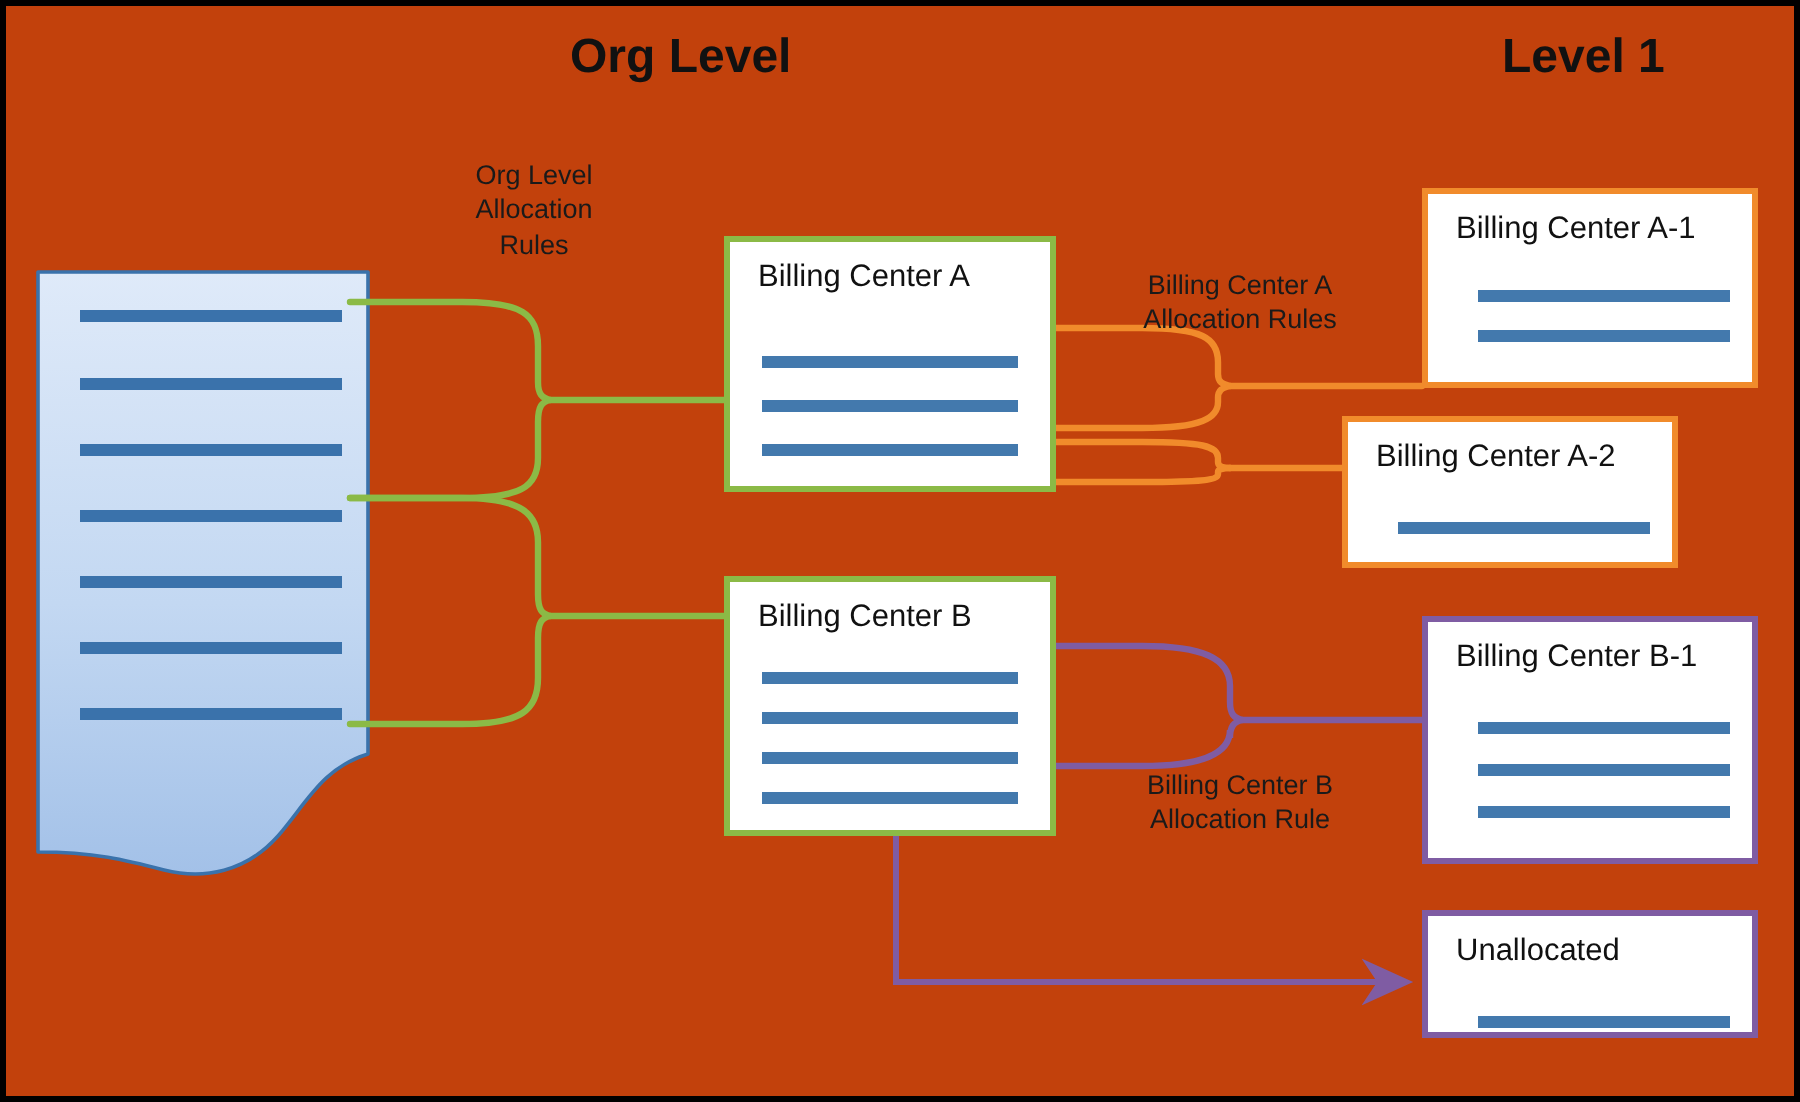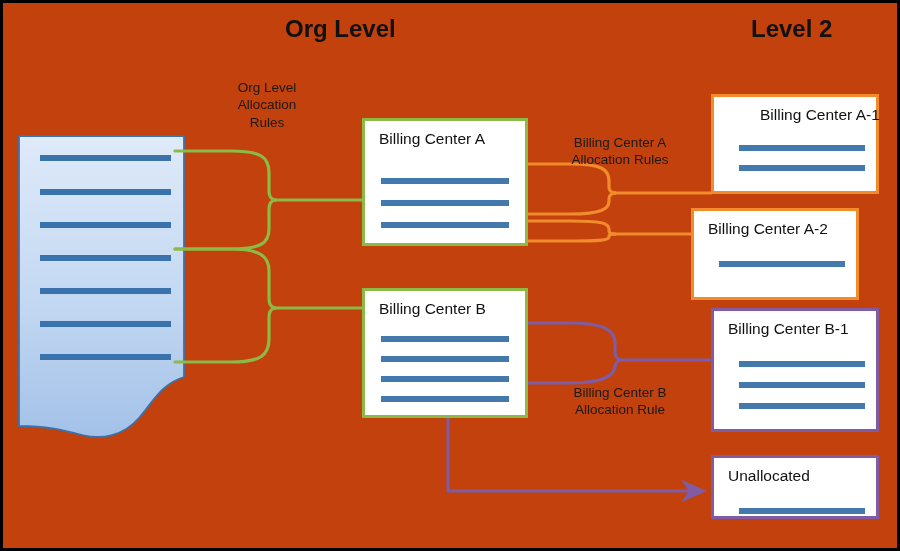--- a/index.html
+++ b/index.html
@@ -134,21 +134,21 @@
     <div class="doc-line" style="left:37px; top:152px; width:131px;"></div>
     <div class="doc-line" style="left:37px; top:186px; width:131px;"></div>
     <div class="doc-line" style="left:37px; top:219px; width:131px;"></div>
     <div class="doc-line" style="left:37px; top:252px; width:131px;"></div>
     <div class="doc-line" style="left:37px; top:285px; width:131px;"></div>
     <div class="doc-line" style="left:37px; top:318px; width:131px;"></div>
     <div class="doc-line" style="left:37px; top:351px; width:131px;"></div>
   </div>
 
   <div class="hdr" style="left:282px; top:12px;">Org Level</div>
-  <div class="hdr" style="left:748px; top:12px;">Level 2</div>
+  <div class="hdr" style="left:748px; top:12px;">Level 1</div>
 
   <div class="caption" style="left:208px; top:76px; width:112px;">Org Level
 Allocation
 Rules</div>
   <div class="caption" style="left:552px; top:131px; width:130px;">Billing Center A
 Allocation Rules</div>
   <div class="caption" style="left:552px; top:381px; width:130px;">Billing Center B
 Allocation Rule</div>
 
   <div class="box green-box" style="left:359px; top:115px; width:166px; height:128px;">
@@ -160,26 +160,26 @@
 
   <div class="box green-box" style="left:359px; top:285px; width:166px; height:130px;">
     <div class="box-title" style="top:9px;">Billing Center B</div>
     <div class="bline" style="left:16px; top:45px; width:128px;"></div>
     <div class="bline" style="left:16px; top:65px; width:128px;"></div>
     <div class="bline" style="left:16px; top:85px; width:128px;"></div>
     <div class="bline" style="left:16px; top:105px; width:128px;"></div>
   </div>
 
   <div class="box orange-box" style="left:708px; top:91px; width:168px; height:100px;">
-    <div class="box-title" style="top:9px;margin-left:32px;">Billing Center A-1</div>
+    <div class="box-title" style="top:9px;">Billing Center A-1</div>
     <div class="bline" style="left:25px; top:48px; width:126px;"></div>
     <div class="bline" style="left:25px; top:68px; width:126px;"></div>
   </div>
 
-  <div class="box orange-box" style="left:688px; top:205px; width:168px; height:92px;">
+  <div class="box orange-box" style="left:668px; top:205px; width:168px; height:76px;">
     <div class="box-title" style="top:9px;">Billing Center A-2</div>
     <div class="bline" style="left:25px; top:50px; width:126px;"></div>
   </div>
 
   <div class="box purple-box" style="left:708px; top:305px; width:168px; height:124px;">
     <div class="box-title" style="top:9px;">Billing Center B-1</div>
     <div class="bline" style="left:25px; top:50px; width:126px;"></div>
     <div class="bline" style="left:25px; top:71px; width:126px;"></div>
     <div class="bline" style="left:25px; top:92px; width:126px;"></div>
   </div>

